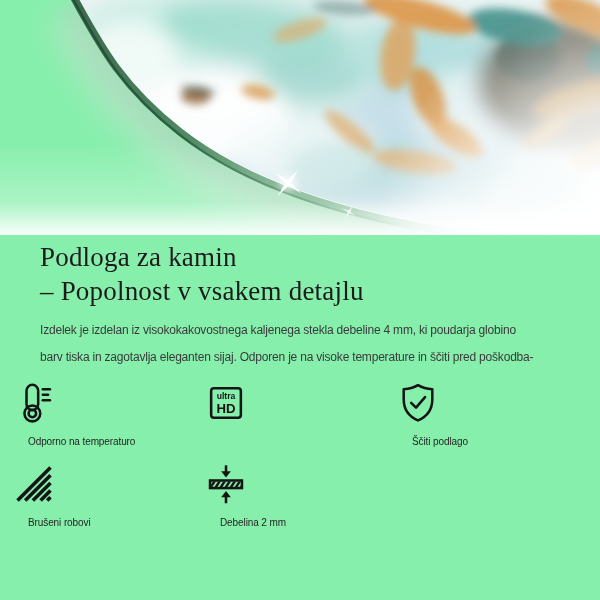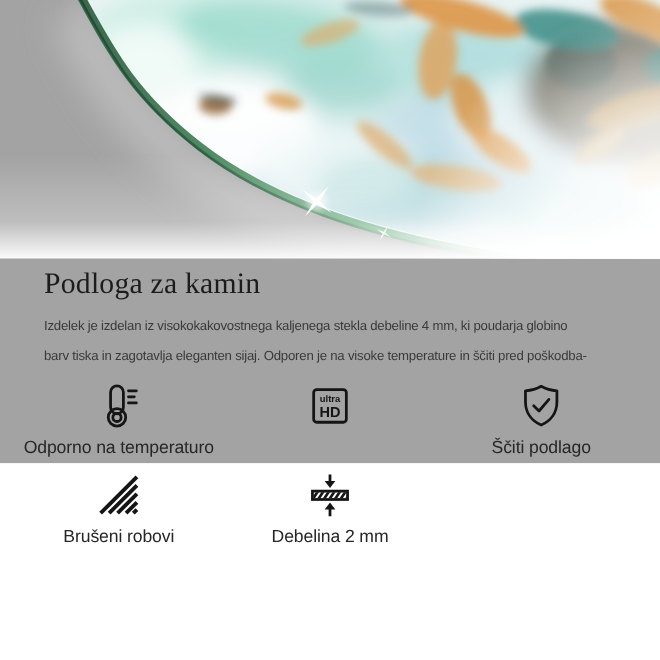--- a/index.html
+++ b/index.html
@@ -1,43 +1,43 @@
 <!DOCTYPE html>
 <html><head>
 <meta charset="utf-8">
 <style>
   html,body{margin:0;padding:0;}
   body{
     width:600px;height:600px;background:#ffffff;overflow:hidden;
     font-family:"Liberation Sans","DejaVu Sans",sans-serif;
     -webkit-font-smoothing:antialiased;
   }
-  .page{width:600px;height:421px;position:relative;background:#a3a3a3;}
+  .page{width:600px;height:600px;position:relative;background:#86efac;}
   .hero{width:600px;height:235px;position:relative;overflow:hidden;}
   .hero svg{display:block;}
   h1.title{
     margin:5px 40px 0 40px;
     font-family:"Liberation Serif","DejaVu Serif",serif;
     font-weight:400;font-size:27px;line-height:34px;
     color:#1c1c1c;letter-spacing:.2px;
   }
   h1.title span{display:block;}
   .desc{
     margin:9px 30px 0 40px;
     font-size:12px;line-height:27px;letter-spacing:-.2px;
     color:#3a3a3a;
   }
   .desc .dline{white-space:nowrap;}
   .features{
     display:grid;grid-template-columns:repeat(3,1fr);
     row-gap:13px;margin:10px 12px 0 12px;
   }
-  .cell{display:flex;flex-direction:column;align-items:center;gap:9px;}
+  .cell{display:flex;flex-direction:column;align-items:flex-start;gap:9px;}
   .cell svg{width:44px;height:44px;display:block;}
-  .flabel{font-size:16px;color:#262626;letter-spacing:-.1px;line-height:15px;}
+  .flabel{font-size:10px;color:#262626;letter-spacing:-.1px;line-height:15px;margin-left:16px;}
   .ic{stroke:#151515;fill:none;stroke-width:2.3;}
   .icf{fill:#151515;stroke:none;}
 </style>
 </head>
 <body>
 
 <div class="page">
 
   <div class="hero">
     <svg width="600" height="235" viewBox="0 0 600 235" xmlns="http://www.w3.org/2000/svg">
@@ -152,20 +152,21 @@
         <path d="M0,-17 L2,-2 L17,0 L2,2 L0,17 L-2,2 L-17,0 L-2,-2 Z" fill="#ffffff" opacity=".85" transform="rotate(30)"></path>
       </g>
 
       <rect x="0" y="140" width="600" height="95" fill="url(#fogBottom)"></rect>
       <circle cx="625" cy="245" r="250" fill="url(#fogRight)"></circle>
     </svg>
   </div>
 
   <h1 class="title">
     <span>Podloga za kamin</span>
+    <span>– Popolnost v vsakem detajlu</span>
   </h1>
 
   <div class="desc">
     <div class="dline">Izdelek je izdelan iz visokokakovostnega kaljenega stekla debeline 4 mm, ki poudarja globino</div>
     <div class="dline">barv tiska in zagotavlja eleganten sijaj. Odporen je na visoke temperature in ščiti pred poškodba-</div>
   </div>
 
   <div class="features">
 
     <div class="cell">

